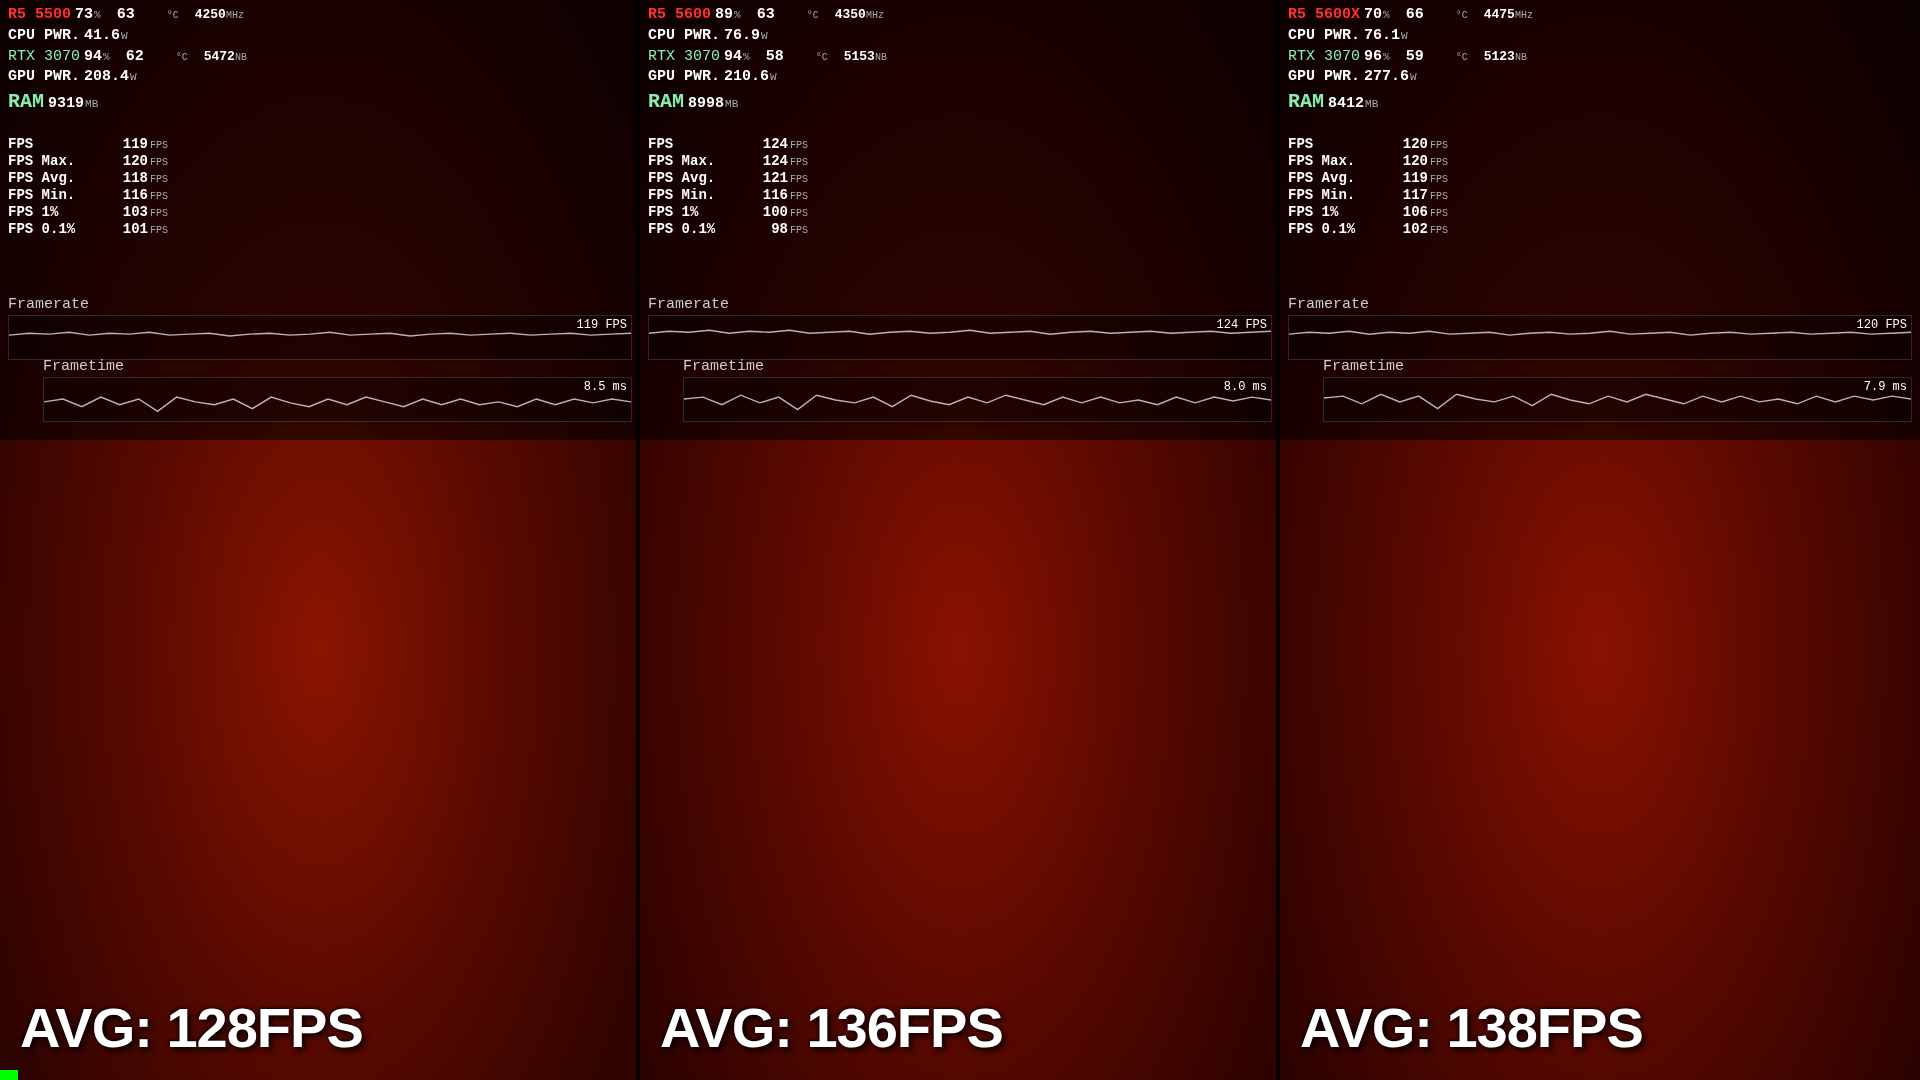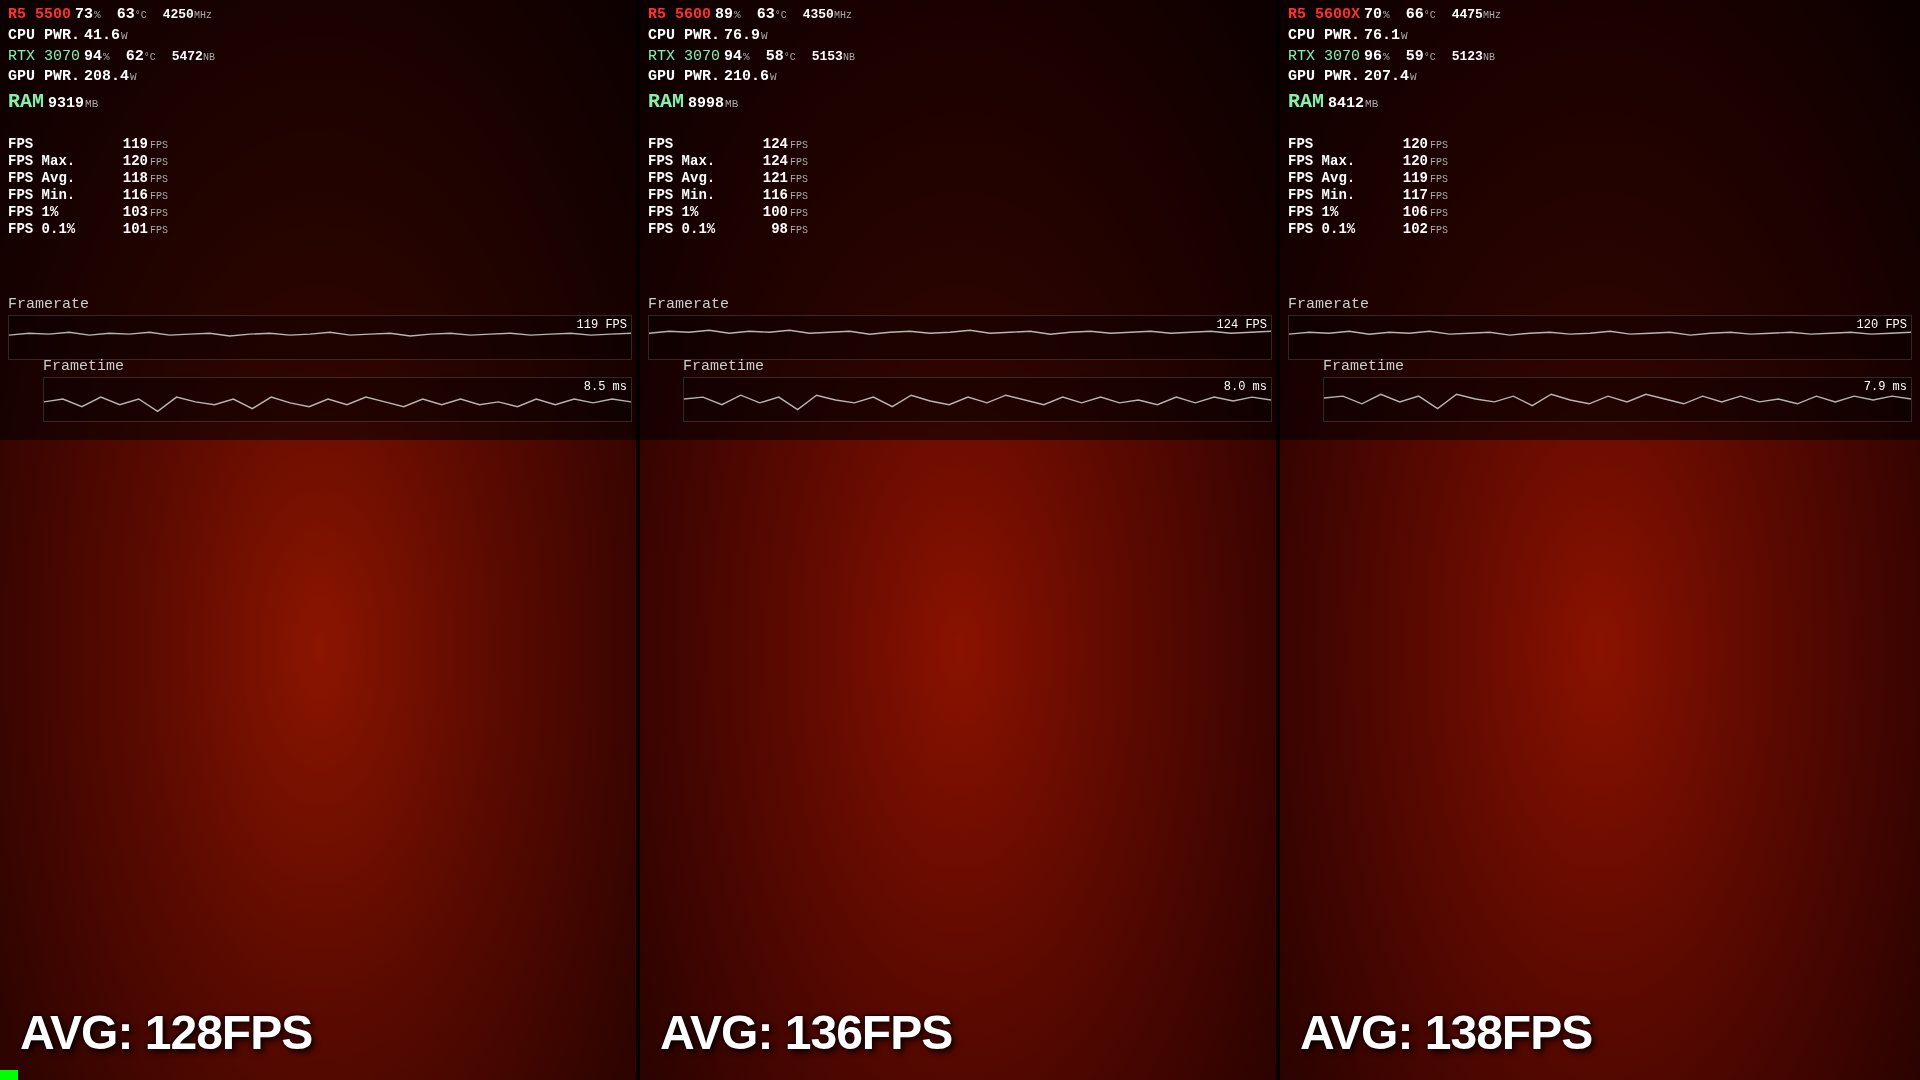--- a/index.html
+++ b/index.html
@@ -72,21 +72,21 @@
     }
 
     .label-red { color: #ff3030; font-weight: bold; font-size: 15px; }
     .label-green { color: #86efac; font-weight: normal; font-size: 15px; }
     .label-cyan { color: #86efac; font-weight: bold; font-size: 20px; }
     .label-white { color: #ffffff; font-weight: bold; font-size: 15px; }
 
     .val { color: #ffffff; font-size: 15px; font-weight: bold; margin-left: 4px; }
     .unit { color: #aaaaaa; font-size: 11px; vertical-align: super; margin-left: 1px; }
 
-    .temp-block { display: flex; align-items: baseline; margin-left: 16px; }
+    .temp-block { display: flex; align-items: baseline; margin-left: 16px; gap: 32px; }
     .temp-val { color: #ffffff; font-size: 15px; font-weight: bold; }
     .temp-unit { color: #aaaaaa; font-size: 10px; vertical-align: super; }
 
     .freq-block { display: flex; align-items: baseline; margin-left: 16px; }
     .freq-val { color: #ffffff; font-size: 13px; font-weight: bold; }
     .freq-unit { color: #aaaaaa; font-size: 10px; vertical-align: super; }
 
     .hud-section { margin-top: 22px; }
 
     .graph-section {
@@ -125,21 +125,21 @@
       bottom: 20px;
       left: 0;
       right: 0;
       z-index: 5;
       padding: 0 20px;
       display: flex;
       align-items: flex-end;
     }
 
     .avg-text {
-      font-size: 48px;
+      font-size: 56px;
       font-weight: 900;
       color: #ffffff;
       text-shadow: 3px 3px 6px rgba(0,0,0,0.9), -1px -1px 3px rgba(0,0,0,0.8);
       font-family: Arial Black, Arial, sans-serif;
       letter-spacing: -1px;
       text-transform: uppercase;
     }
 
     
     .graph-svg {
@@ -434,21 +434,21 @@
           <span class="temp-val">59</span>
             <span class="temp-unit">°C</span>
         </div>
         <div class="freq-block">
           <span class="freq-val">5123</span>
             <span class="freq-unit">NB</span>
         </div>
       </div>
       <div class="hud-row">
         <span class="label-white">GPU PWR.</span>
-        <span class="val">207.4</span>
+        <span class="val">277.6</span>
           <span class="unit">W</span>
       </div>
       <div class="hud-row">
         <span class="label-cyan">RAM</span>
         <span class="val">8412</span>
           <span class="unit">MB</span>
       </div>
       <div class="hud-section">
         <div class="perf-row">
           <span class="perf-name">FPS</span>

